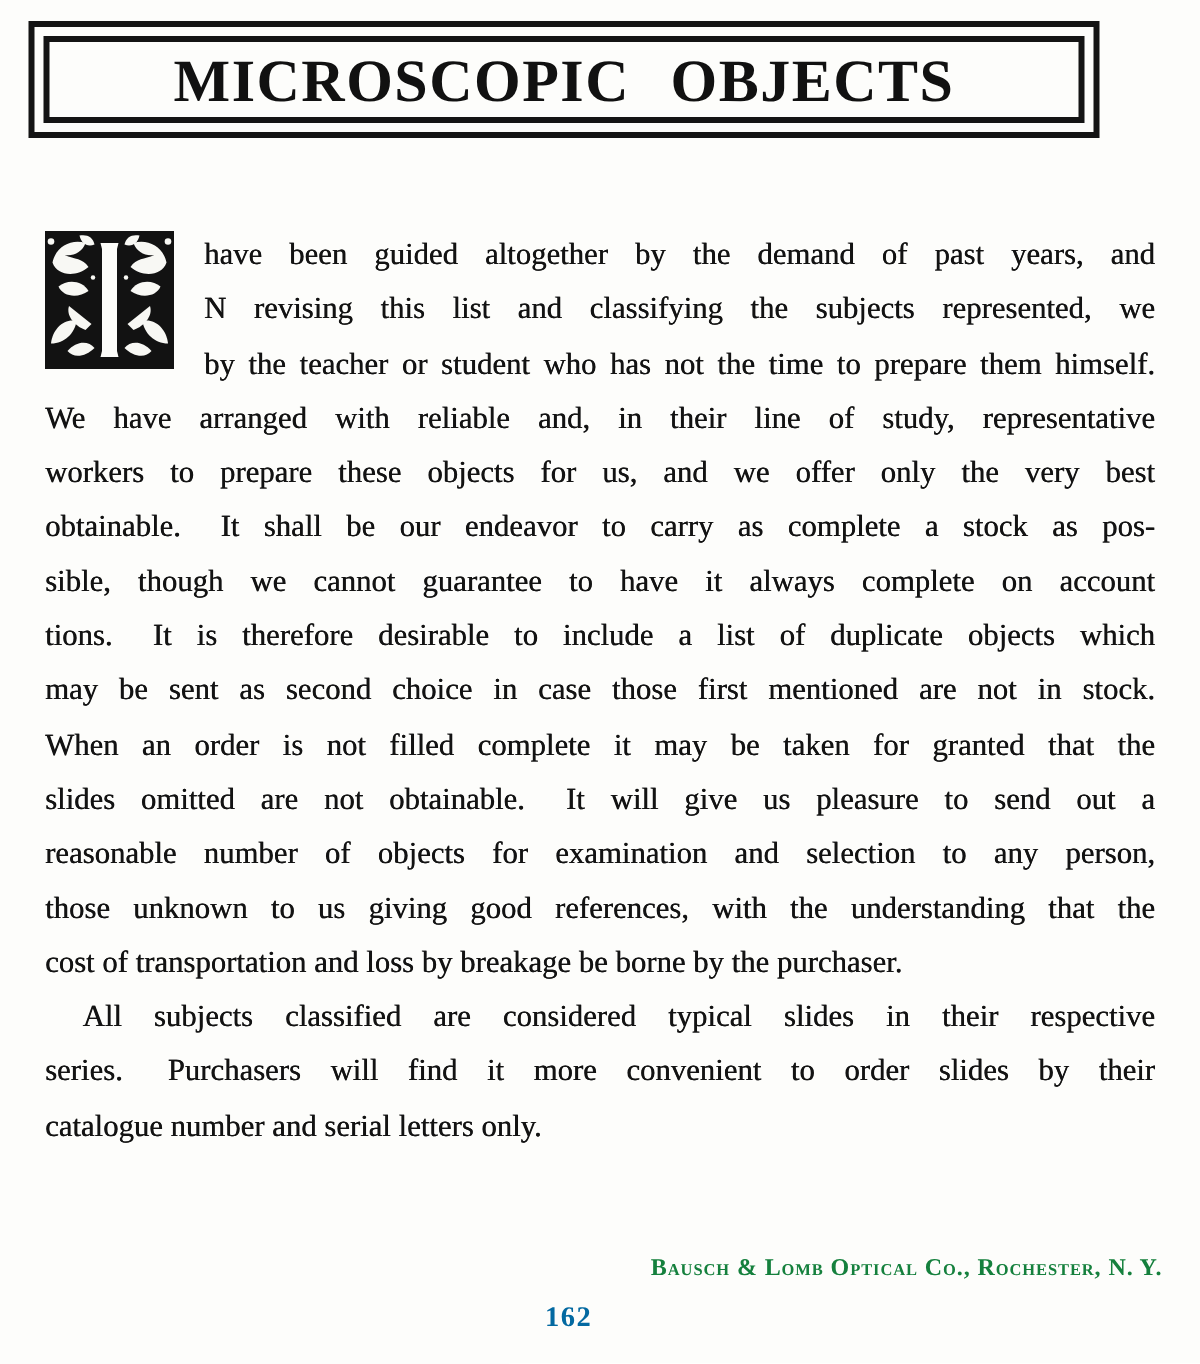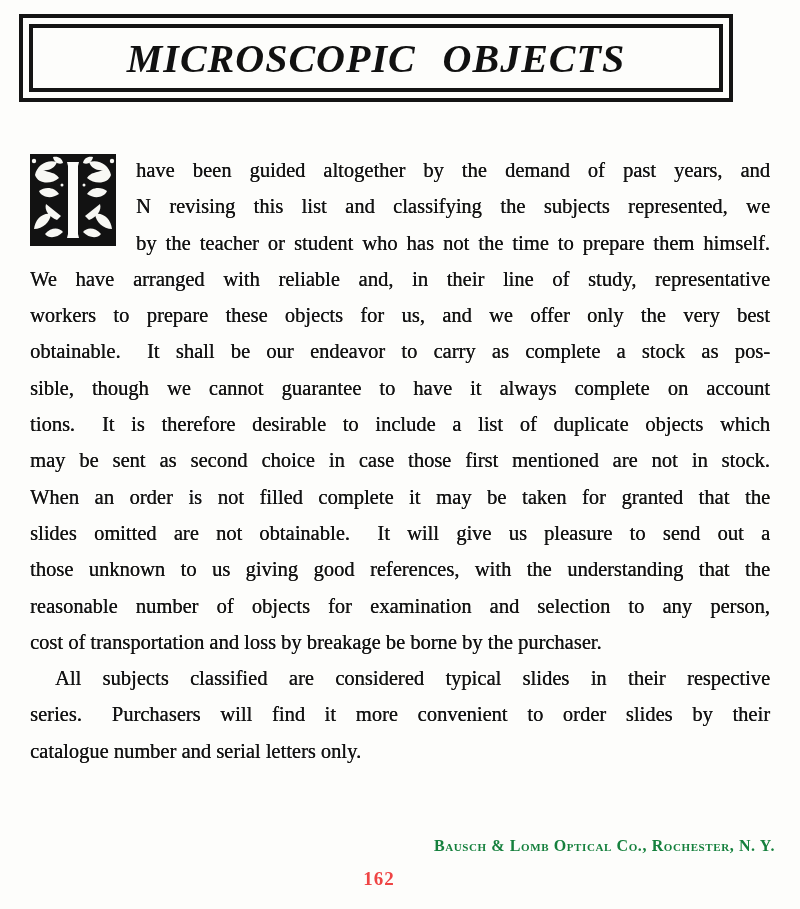--- a/index.html
+++ b/index.html
@@ -16,25 +16,24 @@
     font-family: "Liberation Serif", "DejaVu Serif", serif;
     overflow: hidden;
   }
 
   
   .title-box {
     position: absolute;
     left: 19px;
     top: 14px;
     width: 714px;
-    height: 88px;
+    height: 78px;
     border: 4px solid #141414;
     box-sizing: border-box;
     padding: 6px;
-    font-style: italic;
   }
   .title-box-inner {
     height: 100%;
     box-sizing: border-box;
     border: 4px solid #141414;
     display: flex;
     align-items: center;
     justify-content: center;
   }
   .page-title {
@@ -95,21 +94,21 @@
   }
   .page-number {
     position: absolute;
     top: 868px;
     left: 0;
     width: 758px;
     text-align: center;
     font-size: 19px;
     font-weight: bold;
     letter-spacing: 1px;
-    color: #ef4444;
+    color: #0369a1;
   }
 </style>
 </head>
 <body>
 
 <div class="page">
 
   <div class="title-box">
     <div class="title-box-inner">
       <h1 class="page-title">MICROSCOPIC OBJECTS</h1>
@@ -144,22 +143,22 @@
     <div class="line">N revising this list and classifying the subjects represented, we</div>
     <div class="line">by the teacher or student who has not the time to prepare them himself.</div>
     <div class="line">We have arranged with reliable and, in their line of study, representative</div>
     <div class="line">workers to prepare these objects for us, and we offer only the very best</div>
     <div class="line">obtainable.  It shall be our endeavor to carry as complete a stock as pos-</div>
     <div class="line">sible, though we cannot guarantee to have it always complete on account</div>
     <div class="line">tions.  It is therefore desirable to include a list of duplicate objects which</div>
     <div class="line">may be sent as second choice in case those first mentioned are not in stock.</div>
     <div class="line">When an order is not filled complete it may be taken for granted that the</div>
     <div class="line">slides omitted are not obtainable.  It will give us pleasure to send out a</div>
+    <div class="line">reasonable number of objects for examination and selection to any person,</div>
     <div class="line">those unknown to us giving good references, with the understanding that the</div>
-    <div class="line">reasonable number of objects for examination and selection to any person,</div>
     <div class="line last">cost of transportation and loss by breakage be borne by the purchaser.</div>
 
     <div class="line indent">All subjects classified are considered typical slides in their respective</div>
     <div class="line">series.  Purchasers will find it more convenient to order slides by their</div>
     <div class="line last">catalogue number and serial letters only.</div>
   </div>
 
   <div class="company-line">Bausch &amp; Lomb Optical Co., Rochester, N. Y.</div>
 
   <div class="page-number">162</div>

